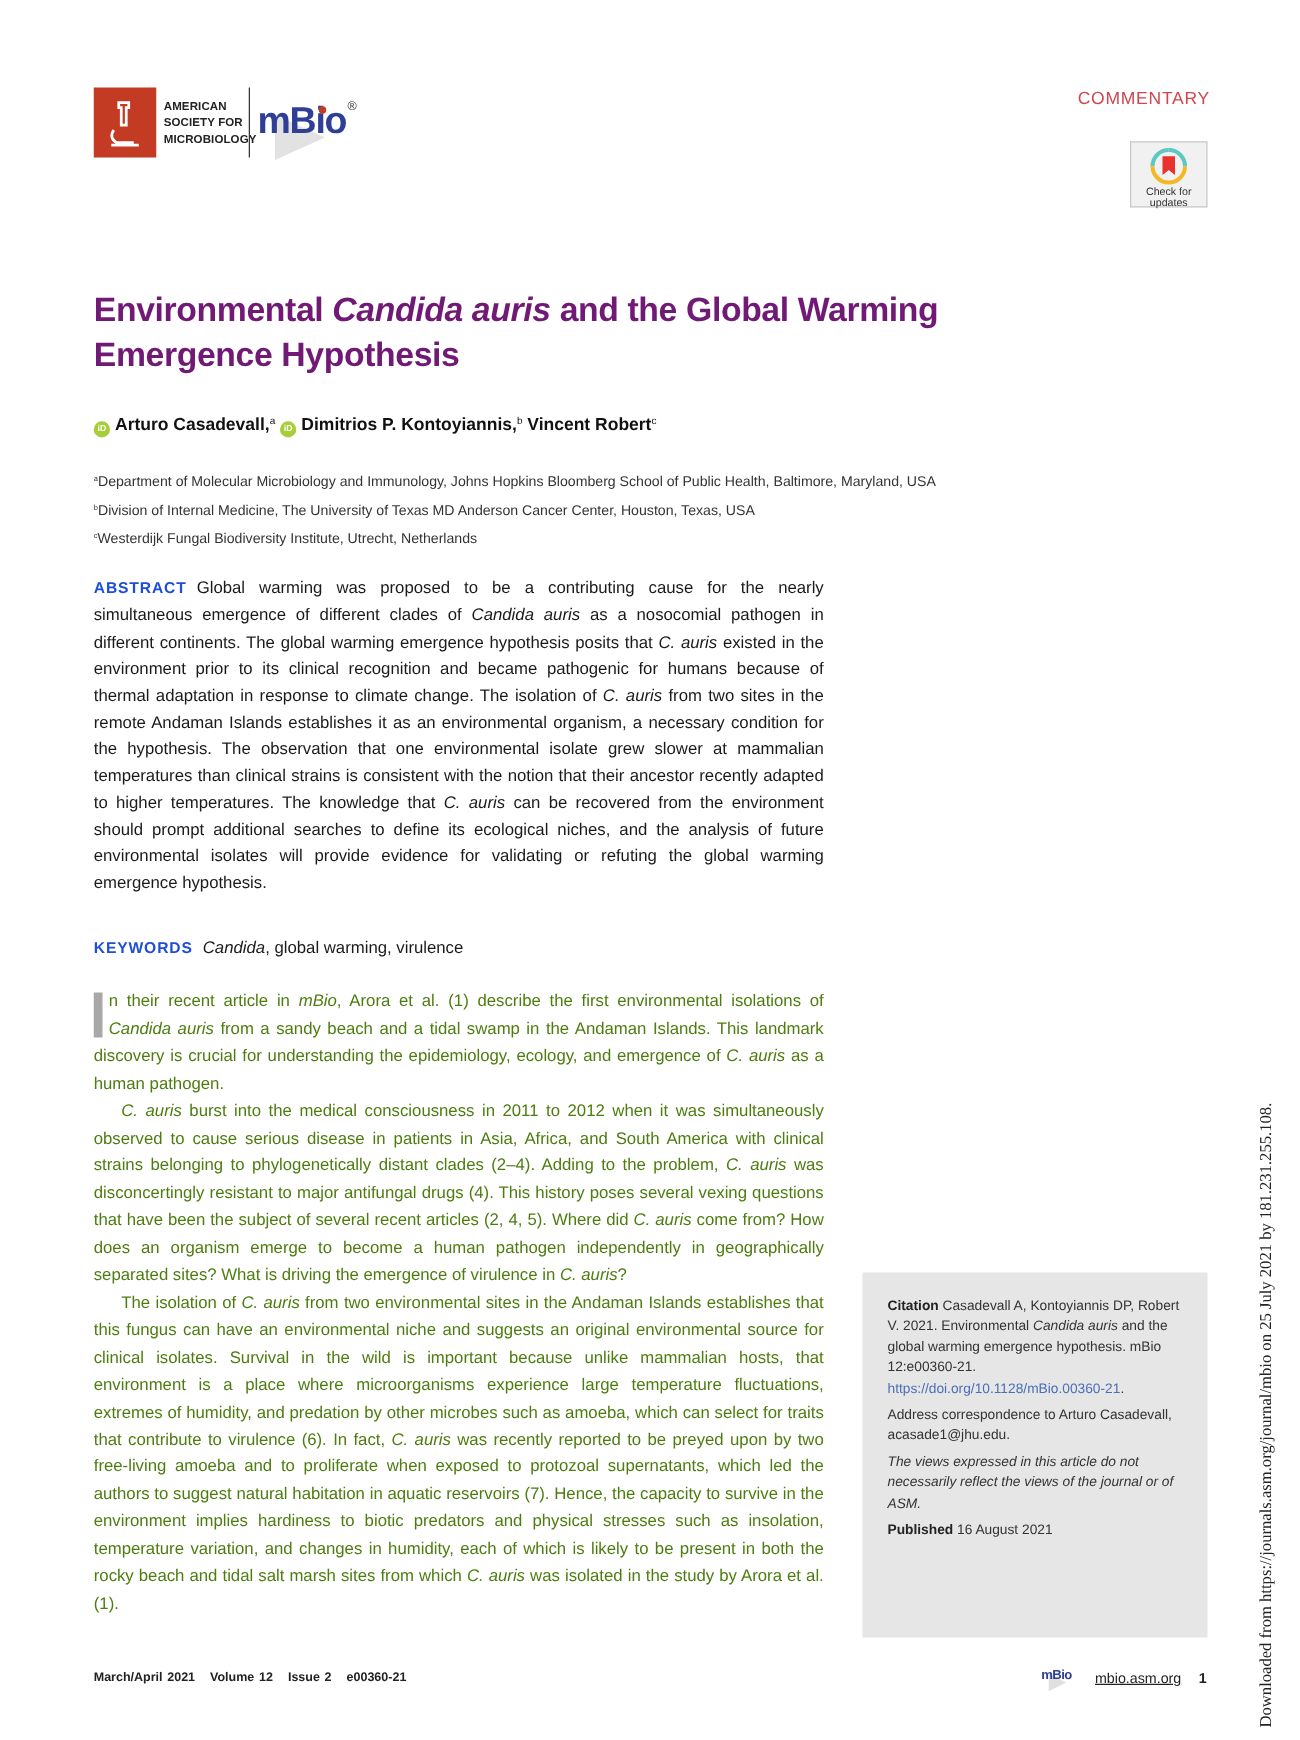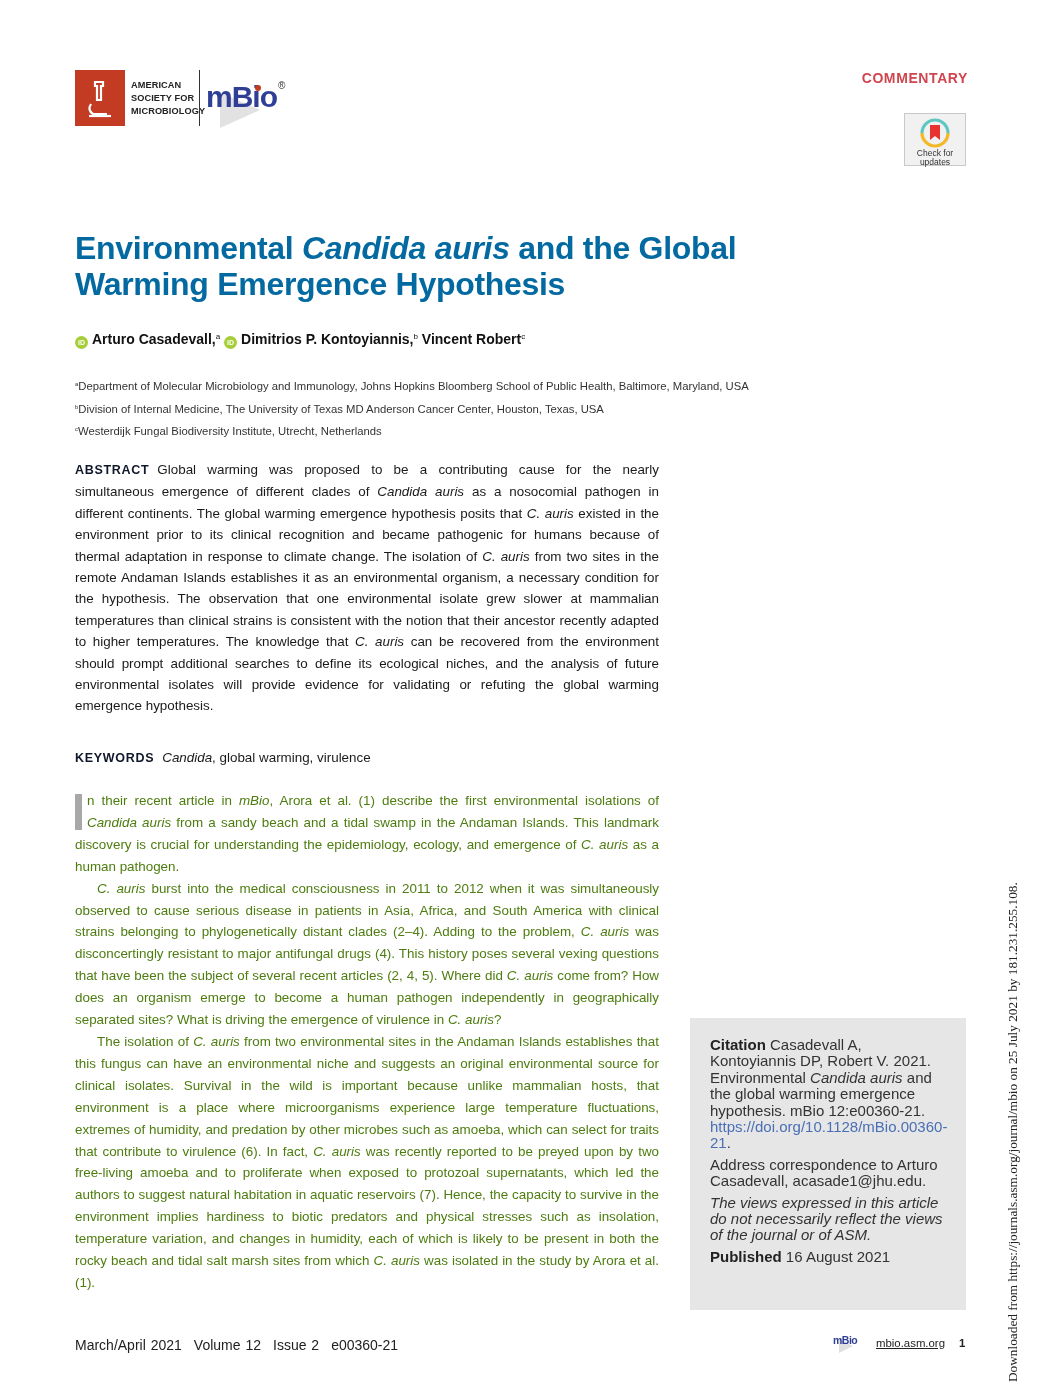--- a/index.html
+++ b/index.html
@@ -10,53 +10,53 @@
   .asm-text { position: absolute; left: 131px; top: 79px; font-size: 9.2px; line-height: 13px; font-weight: bold; color: #222; letter-spacing: 0.1px; }
   .logo-sep { position: absolute; left: 199px; top: 70px; width: 1px; height: 56px; background: #333; }
   .mbio-logo { position: absolute; left: 206px; top: 74px; width: 84px; height: 56px; }
   .mbio-logo .tri { position: absolute; left: 14px; top: 18px; width: 0; height: 0; border-top: 18px solid transparent; border-bottom: 18px solid transparent; border-left: 40px solid #e2e2e2; }
   .mbio-logo .word { position: absolute; left: 0; top: 6px; font-size: 30px; font-weight: bold; letter-spacing: -1px; }
   .mbio-logo .word .m { color: #2f3f95; }
   .mbio-logo .word .bio { color: #2f3f95; }
   .mbio-logo .dot { position: absolute; left: 49px; top: 11px; width: 6px; height: 6px; background: #c23b22; border-radius: 50%; }
   .mbio-logo .reg { position: absolute; left: 72px; top: 6px; font-size: 10px; color: #333; }
 
-  .commentary { position: absolute; right: 72px; top: 70px; font-size: 14px; font-weight: bold; color: #d0454e; letter-spacing: 0.6px; }
+  .commentary { position: absolute; right: 72px; top: 70px; font-size: 14px; font-weight: normal; color: #d0454e; letter-spacing: 0.6px; }
 
   .check-updates { position: absolute; left: 904px; top: 113px; width: 62px; height: 53px; background: #f1f1f1; border: 1px solid #c9c9c9; box-sizing: border-box; text-align: center; cursor: pointer; }
   .check-updates svg { display: block; margin: 4px auto 0; width: 30px; height: 30px; }
   .check-updates .cu-text { font-size: 8.5px; line-height: 9px; color: #333; margin-top: 1px; }
 
-  .title { position: absolute; left: 75px; top: 230px; width: 780px; font-size: 32px; line-height: 36px; font-weight: bold; color: #0369a1; letter-spacing: -0.3px; }
+  .title { position: absolute; left: 75px; top: 230px; width: 780px; font-size: 27px; line-height: 36px; font-weight: bold; color: #701a75; letter-spacing: -0.3px; }
   .title i { font-style: italic; font-weight: bold; }
 
   .authors { position: absolute; left: 75px; top: 331px; font-size: 14px; font-weight: bold; color: #111; white-space: nowrap; }
   .orcid { display: inline-block; width: 13px; height: 13px; border-radius: 50%; background: #a6ce39; color: #fff; font-size: 7px; line-height: 13px; text-align: center; vertical-align: -1px; margin-right: 4px; font-weight: bold; }
   .authors sup { font-size: 8px; font-weight: normal; vertical-align: 5px; }
 
   .affils { position: absolute; left: 75px; top: 374px; font-size: 11.3px; line-height: 20.5px; color: #333; }
   .affils sup { font-size: 6px; vertical-align: 4px; }
 
   .abstract { position: absolute; left: 75px; top: 459px; width: 584px; font-size: 13.4px; line-height: 21.4px; text-align: justify; color: #1a1a1a; }
-  .label-red { color: #0f172a; font-weight: bold; letter-spacing: 0.7px; margin-right: 8px; font-size: 12.5px; }
+  .label-red { color: #1d4ed8; font-weight: bold; letter-spacing: 0.7px; margin-right: 8px; font-size: 12.5px; }
 
   .keywords { position: absolute; left: 75px; top: 750px; font-size: 13.4px; color: #1a1a1a; }
 
   .body-text { position: absolute; left: 75px; top: 790px; width: 584px; font-size: 13.4px; line-height: 21.9px; text-align: justify; color: #4d7c0f; }
   .body-text p { margin: 0; text-indent: 22px; }
   .body-text p.first { text-indent: 0; }
   .dropcap { float: left; width: 7px; height: 36px; background: #a8a8a8; margin: 4px 5px 0 0; }
 
   .sidebar-box { position: absolute; left: 690px; top: 1018px; width: 276px; height: 292px; background: #e6e6e6; }
-  .sidebar-inner { position: absolute; left: 20px; top: 19px; width: 240px; font-size: 15px; line-height: 16.4px; color: #333; }
+  .sidebar-inner { position: absolute; left: 20px; top: 19px; width: 240px; font-size: 11px; line-height: 16.4px; color: #333; }
   .sidebar-inner p { margin: 0 0 5px 0; }
   .sidebar-inner b { color: #222; }
   .sidebar-inner a { color: #4a6fb5; text-decoration: none; }
 
-  .footer-left { position: absolute; left: 75px; top: 1337px; font-size: 14px; color: #222; word-spacing: 1px; }
+  .footer-left { position: absolute; left: 75px; top: 1337px; font-size: 10px; color: #222; word-spacing: 1px; font-weight: bold; }
   .footer-left span { margin-right: 12px; }
   .footer-mbio { position: absolute; left: 833px; top: 1333px; width: 26px; height: 20px; }
   .footer-mbio .tri { position: absolute; left: 6px; top: 6px; border-top: 7px solid transparent; border-bottom: 7px solid transparent; border-left: 14px solid #e0e0e0; }
   .footer-mbio .w { position: absolute; left: 0; top: 1px; font-size: 10.5px; font-weight: bold; color: #2f3f95; letter-spacing: -0.5px; }
   .footer-site { position: absolute; left: 876px; top: 1337px; font-size: 11.4px; color: #222; text-decoration: underline; }
   .footer-page { position: absolute; left: 959px; top: 1337px; font-size: 11.4px; font-weight: bold; color: #222; }
 
   .download-note { position: absolute; left: 1005px; top: 1382px; transform-origin: 0 0; transform: rotate(-90deg); white-space: nowrap; font-family: "Liberation Serif", serif; font-size: 13.3px; color: #222; }
 </style>
 </head>

